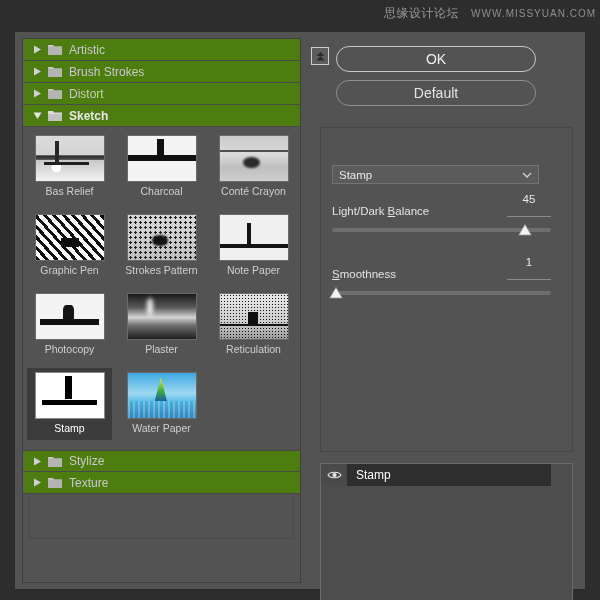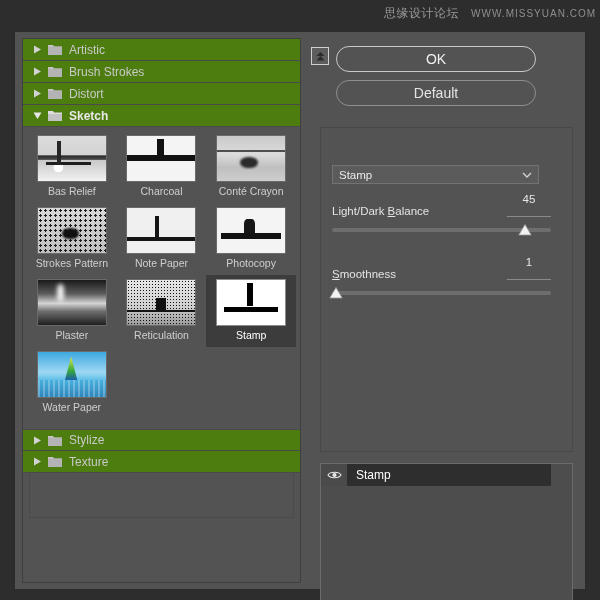--- a/index.html
+++ b/index.html
@@ -59,20 +59,21 @@
   .folder svg{display:block;}
   .cat-label{padding-left:4px;color:#cacaca;font-size:12px;}
   .cat-row.open .cat-label{color:#e8e8e8;font-weight:bold;}
 
   
   .grid-wrap{background:#535353;padding:4px 0 2px 0;}
   .grid{
     display:grid;grid-template-columns:repeat(3,1fr);
     row-gap:0px;column-gap:0px;
     padding:0 4px;
+    gap:7px;
   }
   .cell{
     height:72px;
     display:flex;flex-direction:column;align-items:center;justify-content:flex-start;
     padding-top:4px;
     box-sizing:border-box;
     background:transparent;
   }
   .cell.selected{background:#3c3c3c;}
   .thumb{
@@ -330,20 +331,26 @@
             </div>
           <div class="cell-label">Charcoal</div>
         </div>
 
         <div class="cell">
           <div class="thumb">
               <div class="tb t-conte"></div>
             </div>
           <div class="cell-label">Conté Crayon</div>
         </div>
+        <div class="cell">
+          <div class="thumb">
+              <div class="tb t-graphic"></div>
+            </div>
+          <div class="cell-label">Graphic Pen</div>
+        </div>
 
         <div class="cell">
           <div class="thumb">
               <div class="tb t-halftone"></div>
             </div>
           <div class="cell-label">Strokes Pattern</div>
         </div>
         <div class="cell">
           <div class="thumb">
               <div class="tb t-note"></div>

